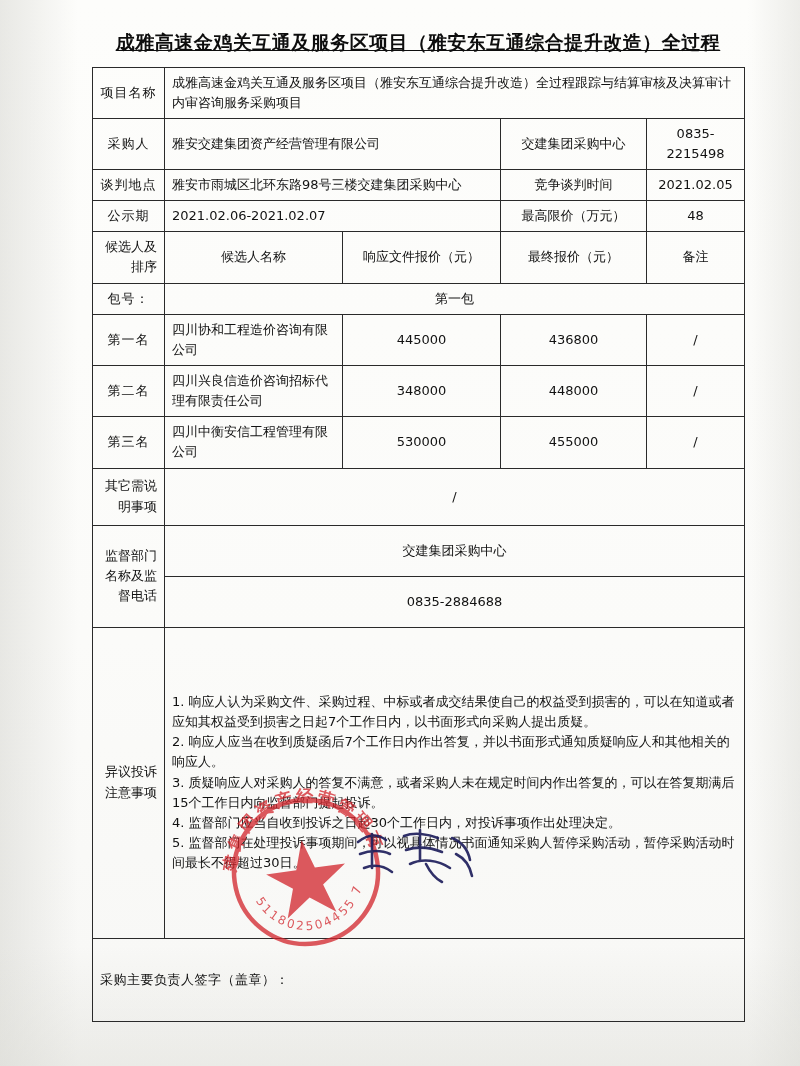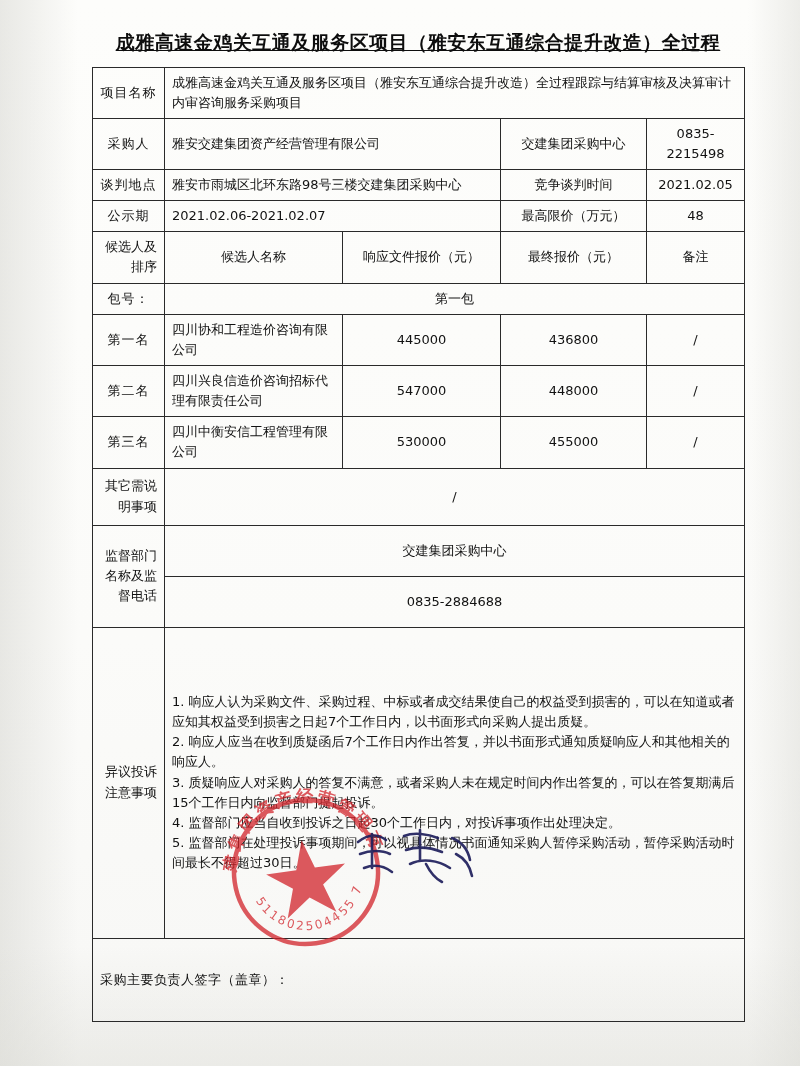--- a/index.html
+++ b/index.html
@@ -202,21 +202,21 @@
           <td class="lbl">第一名</td>
           <td class="lft cell-multi">四川协和工程造价咨询有限公司</td>
           <td class="ctr">445000</td>
           <td class="ctr">436800</td>
           <td class="ctr">/</td>
         </tr>
 
         <tr>
           <td class="lbl">第二名</td>
           <td class="lft cell-multi">四川兴良信造价咨询招标代理有限责任公司</td>
-          <td class="ctr">547000</td>
+          <td class="ctr">348000</td>
           <td class="ctr">448000</td>
           <td class="ctr">/</td>
         </tr>
 
         <tr>
           <td class="lbl">第三名</td>
           <td class="lft cell-multi">四川中衡安信工程管理有限公司</td>
           <td class="ctr">530000</td>
           <td class="ctr">455000</td>
           <td class="ctr">/</td>

